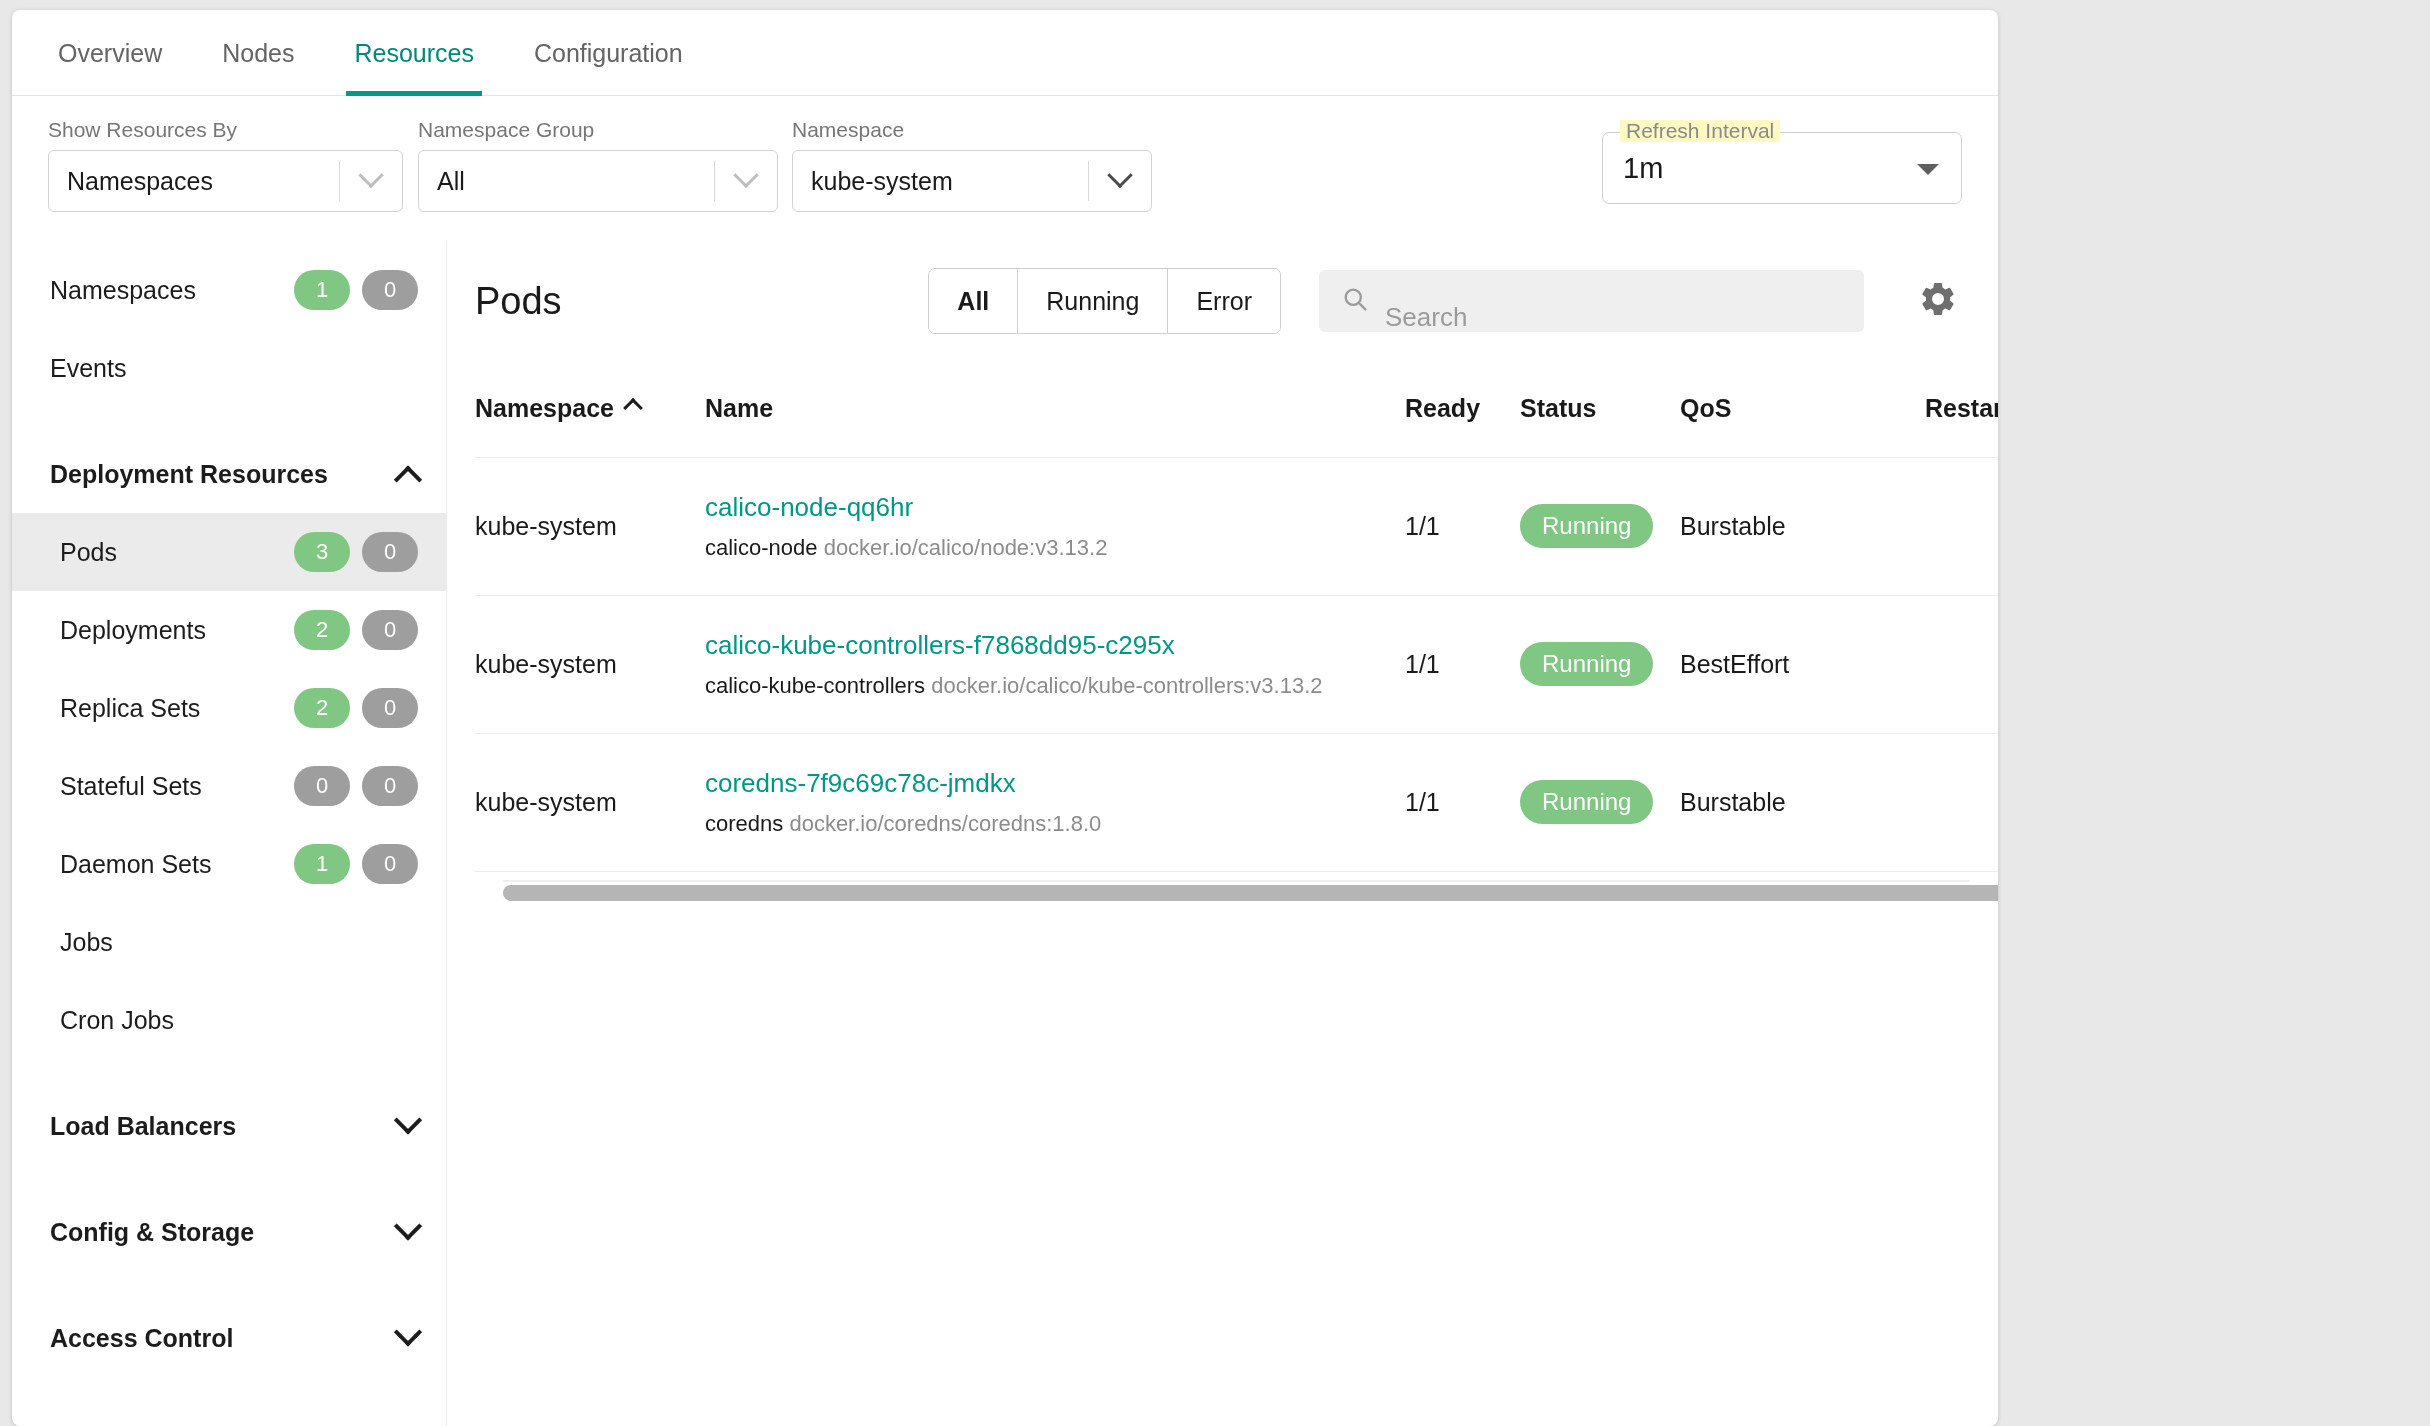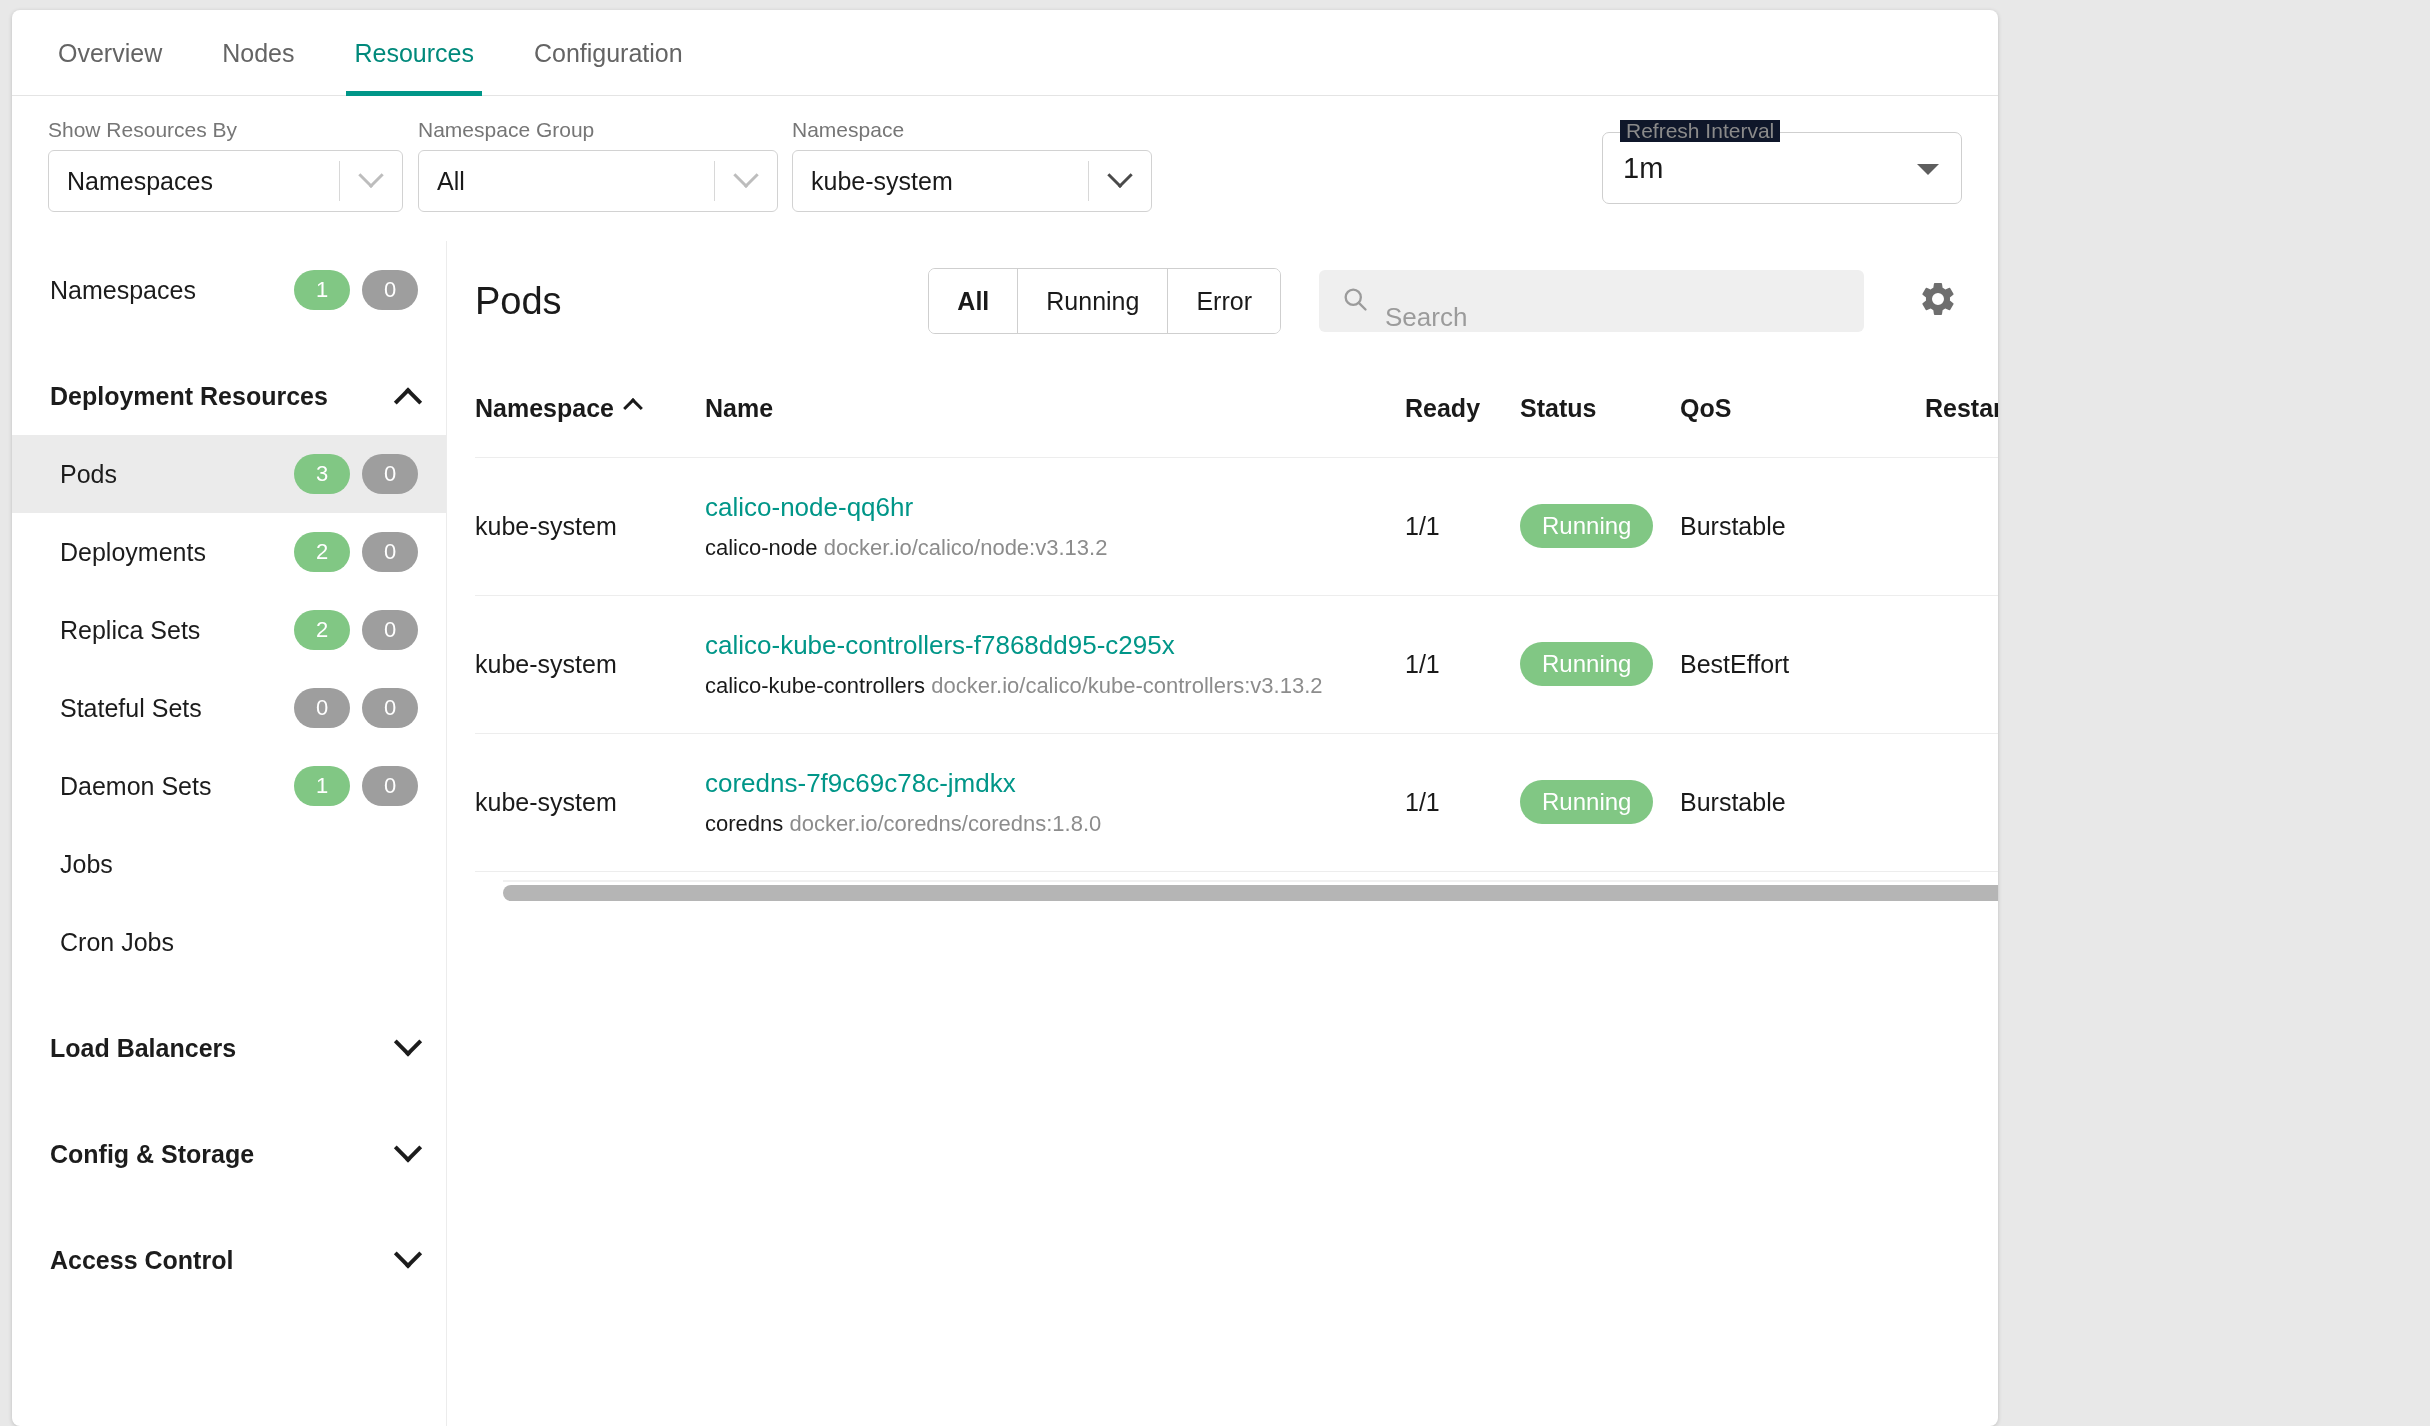--- a/index.html
+++ b/index.html
@@ -103,21 +103,21 @@
   .refresh-box {
     position: absolute; inset: 0;
     border: 1px solid #cfcfcf;
     border-radius: 7px;
     display: flex; align-items: center;
     cursor: pointer;
   }
   .refresh-notch {
     position: absolute;
     left: 18px; top: -12px;
-    background: #0f172a;
+    background: #fef9c3;
     padding: 0 6px;
     font-size: 21px;
     color: #8a8a8a;
     line-height: 22px;
   }
   .refresh-val {
     padding-left: 20px;
     font-size: 29px;
     color: #1a1a1a;
   }
@@ -377,20 +377,23 @@
     <div class="sidebar">
 
       <div class="nav-row">
         <span class="nav-label">Namespaces</span>
         <span class="badges">
           <span class="badge green">1</span>
           <span class="badge gray">0</span>
         </span>
       </div>
 
+      <div class="nav-row">
+        <span class="nav-label">Events</span>
+      </div>
 
       <div class="nav-spacer"></div>
 
       <div class="nav-row nav-group">
         <span class="nav-label">Deployment Resources</span>
         <span class="caret up"></span>
       </div>
 
       <div class="nav-row sub selected">
         <span class="nav-label">Pods</span>

